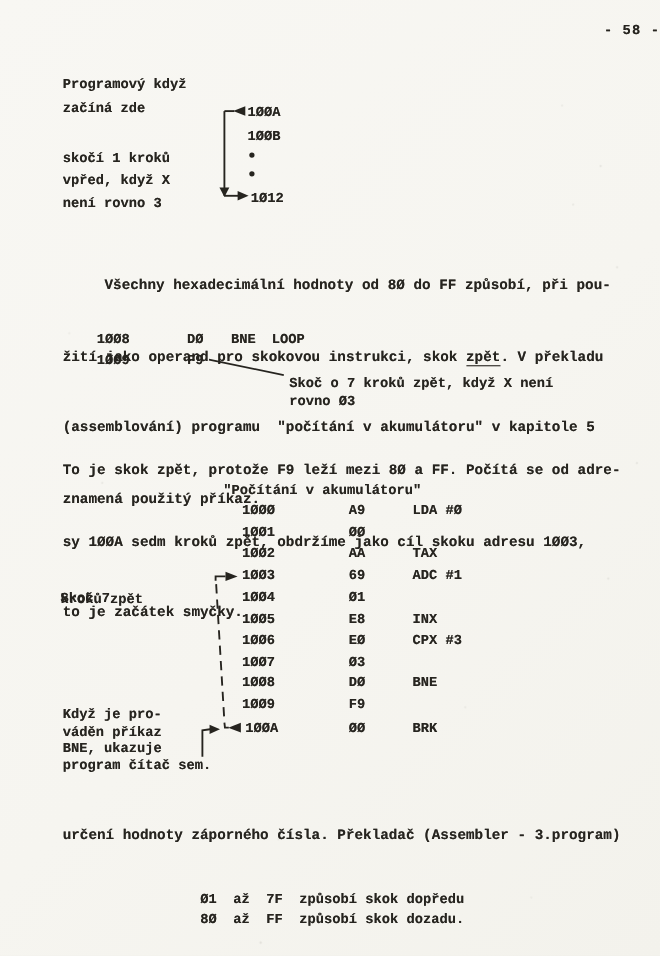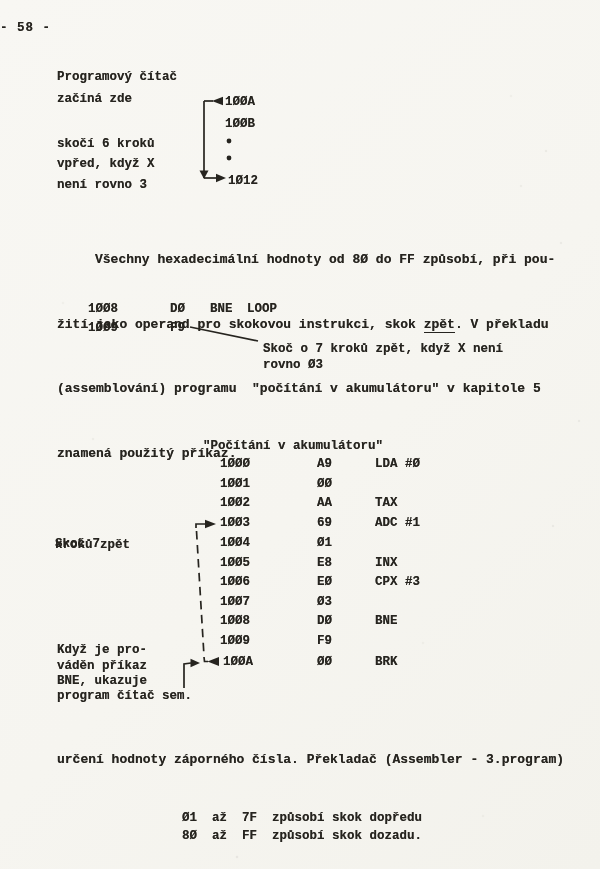--- a/index.html
+++ b/index.html
@@ -11,21 +11,21 @@
   }
   .s{
     position:absolute;font-size:12.5px;line-height:14px;white-space:pre;
     text-shadow:0 0 .5px rgba(38,36,31,.65);
   }
   .blk{
     position:absolute;font-size:13px;line-height:21.5px;white-space:pre;
     text-shadow:0 0 .5px rgba(38,36,31,.65);
   }
   .blk.lh21 div{line-height:21px;}
-  .hdr{left:0;width:600px;text-align:left;top:21px;letter-spacing:1px;}
+  .hdr{left:0;width:600px;text-align:right;top:21px;letter-spacing:1px;}
   .indent{padding-left:38px;}
   .u{border-bottom:1.6px solid #26241f;padding-bottom:0.5px;}
   .overlay{position:absolute;left:0;top:0;pointer-events:none;}
   .speckles{
     position:absolute;left:0;top:0;width:2px;height:2px;border-radius:50%;
     box-shadow:
       545px 150px 1px 0 rgba(70,65,55,.10), 520px 185px 1px 0 rgba(70,65,55,.08),
       560px 242px 1px 0 rgba(70,65,55,.09), 92px 438px 1px 0 rgba(70,65,55,.08),
       552px 525px 1px 0 rgba(70,65,55,.09), 252px 762px 1px 0 rgba(70,65,55,.07),
       422px 642px 1px 0 rgba(70,65,55,.07), 62px 302px 1px 0 rgba(70,65,55,.06),
@@ -35,23 +35,23 @@
 </style>
 </head>
 <body>
 
 <div class="page">
 
   <div class="speckles"></div>
 
   <div class="s hdr">- 58 -</div>
 
-  <span class="s" style="left:57px;top:70px">Programový čítač</span>
+  <span class="s" style="left:57px;top:70px">Programový když</span>
   <span class="s" style="left:57px;top:92px">začíná zde</span>
-  <span class="s" style="left:57px;top:137px">skočí 6 kroků</span>
+  <span class="s" style="left:57px;top:137px">skočí 1 kroků</span>
   <span class="s" style="left:57px;top:157px">vpřed, když X</span>
   <span class="s" style="left:57px;top:178px">není rovno 3</span>
 
   <span class="s" style="left:225px;top:95px">1ØØA</span>
   <span class="s" style="left:225px;top:117px">1ØØB</span>
   <span class="s" style="left:228px;top:174px">1Ø12</span>
 
   <div class="blk" style="left:57px;top:206px">
     <div class="indent">Všechny hexadecimální hodnoty od 8Ø do FF způsobí, při pou-</div>
     <div><span>žití jako operand pro skokovou instrukci, skok </span><span class="u">zpět</span><span>. V překladu</span></div>
@@ -61,20 +61,25 @@
 
   <span class="s" style="left:88px;top:302px">1ØØ8</span>
   <span class="s" style="left:170px;top:302px">DØ</span>
   <span class="s" style="left:210px;top:302px">BNE</span>
   <span class="s" style="left:247px;top:302px">LOOP</span>
   <span class="s" style="left:88px;top:321px">1ØØ9</span>
   <span class="s" style="left:170px;top:321px">F9</span>
   <span class="s" style="left:263px;top:342px">Skoč o 7 kroků zpět, když X není</span>
   <span class="s" style="left:263px;top:358px">rovno Ø3</span>
 
+  <div class="blk" style="left:57px;top:374px">
+    <div>To je skok zpět, protože F9 leží mezi 8Ø a FF. Počítá se od adre-</div>
+    <div>sy 1ØØA sedm kroků zpět, obdržíme jako cíl skoku adresu 1ØØ3,</div>
+    <div>to je začátek smyčky.</div>
+  </div>
 
   <span class="s" style="left:203px;top:439px">"Počítání v akumulátoru"</span>
 
   <div>
     <span class="s" style="left:220px;top:457px">1ØØØ</span>
     <span class="s" style="left:317px;top:457px">A9</span>
     <span class="s" style="left:375px;top:457px">LDA #Ø</span>
 
     <span class="s" style="left:220px;top:477px">1ØØ1</span>
     <span class="s" style="left:317px;top:477px">ØØ</span>

